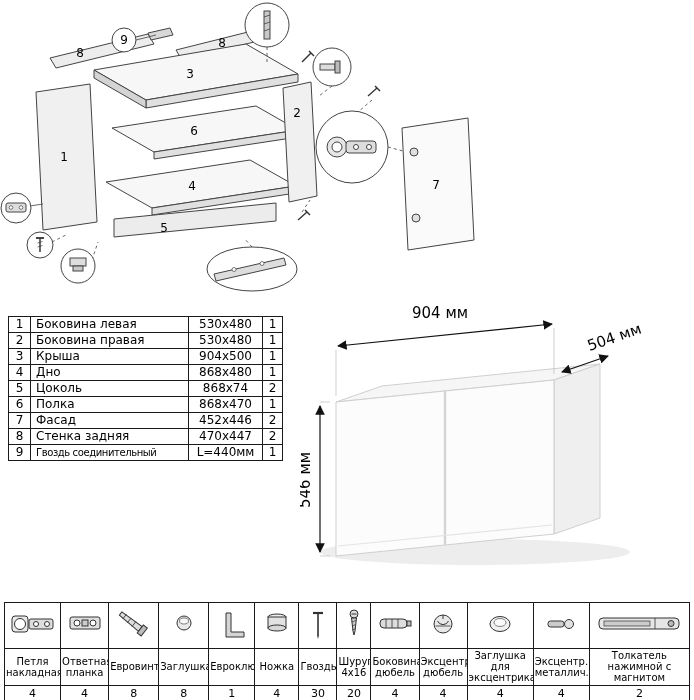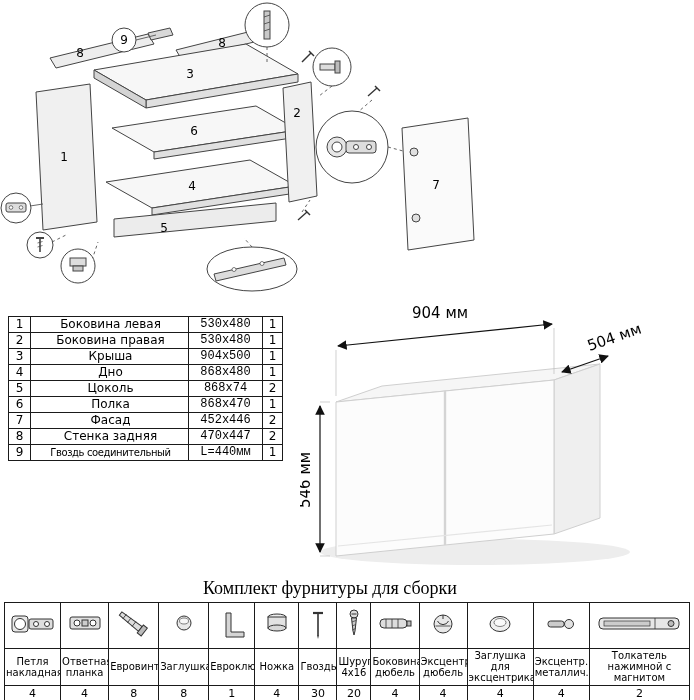--- a/index.html
+++ b/index.html
@@ -8,22 +8,22 @@
     position: relative; width: 694px; height: 700px; overflow: hidden;
     background: #fff; color: #000;
     font-family: "DejaVu Sans", "Liberation Sans", sans-serif;
   }
   .exploded { position: absolute; left: 0; top: 0; width: 694px; height: 308px; }
   .cabinet  { position: absolute; left: 300px; top: 284px; width: 394px; height: 284px; }
 
   .parts-table { position: absolute; left: 8px; top: 316px; border-collapse: collapse; font-size: 12px; }
   .parts-table td { border: 1px solid #1a1a1a; padding: 0 3px; height: 16px; line-height: 15px; white-space: nowrap; }
   .parts-table td.c-num  { width: 22px;  text-align: center; }
-  .parts-table td.c-name { width: 158px; text-align: center; padding-left: 5px; }
-  .parts-table td.c-size { width: 74px;  text-align: center; font-family: Liberation Mono, monospace; }
+  .parts-table td.c-name { width: 158px; text-align: left; padding-left: 5px; }
+  .parts-table td.c-size { width: 74px;  text-align: center; }
   .parts-table td.c-qty  { width: 20px;  text-align: center; }
   .parts-table tr.condensed td.c-name { font-size: 10px; letter-spacing: -0.4px; }
 
   .hw-title {
     position: absolute; left: 0; top: 578px; width: 660px; text-align: center;
     font-family: "Liberation Serif", "DejaVu Serif", serif; font-size: 18px;
   }
   .hw-table { position: absolute; left: 4px; top: 602px; width: 686px; border-collapse: collapse; table-layout: fixed; }
   .hw-table td { border: 1px solid #1a1a1a; text-align: center; vertical-align: middle; padding: 0; overflow: hidden; }
   .hw-table td.ic { height: 46px; background: #fff; }
@@ -237,21 +237,20 @@
 
       <g>
         <line x1="30" y1="118" x2="20" y2="118" stroke="#bbb" stroke-width="0.7"></line>
         <line x1="30" y1="272" x2="20" y2="272" stroke="#bbb" stroke-width="0.7"></line>
         <line x1="20" y1="122" x2="20" y2="268" stroke="#111" stroke-width="1.2" marker-start="url(#dimarrow)" marker-end="url(#dimarrow)"></line>
         <text x="10" y="196" text-anchor="middle" font-size="15" transform="rotate(-90 10 196)">546 мм</text>
       </g>
     </svg>
   </div>
 
-  <div class="hw-title">Комплект фурнитуры для сборки</div>
 
   <table class="hw-table">
     <colgroup>
       <col style="width:56px">
         <col style="width:48px">
         <col style="width:50px">
         <col style="width:50px">
       <col style="width:46px">
         <col style="width:44px">
         <col style="width:38px">

